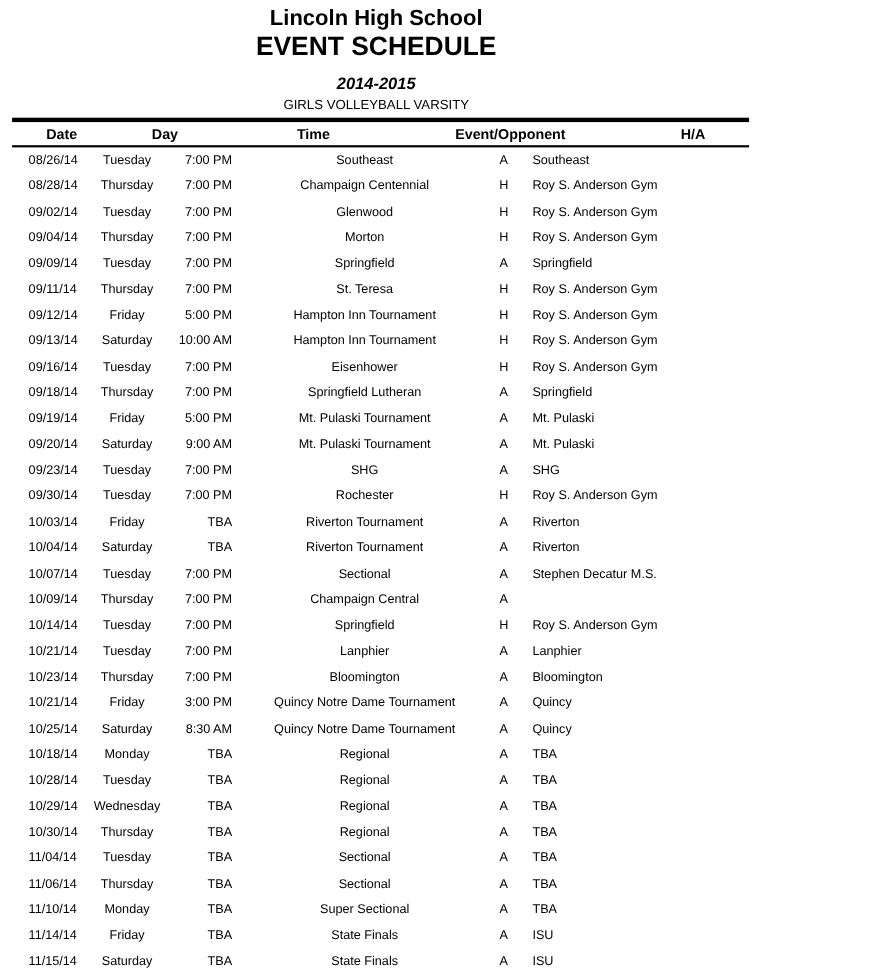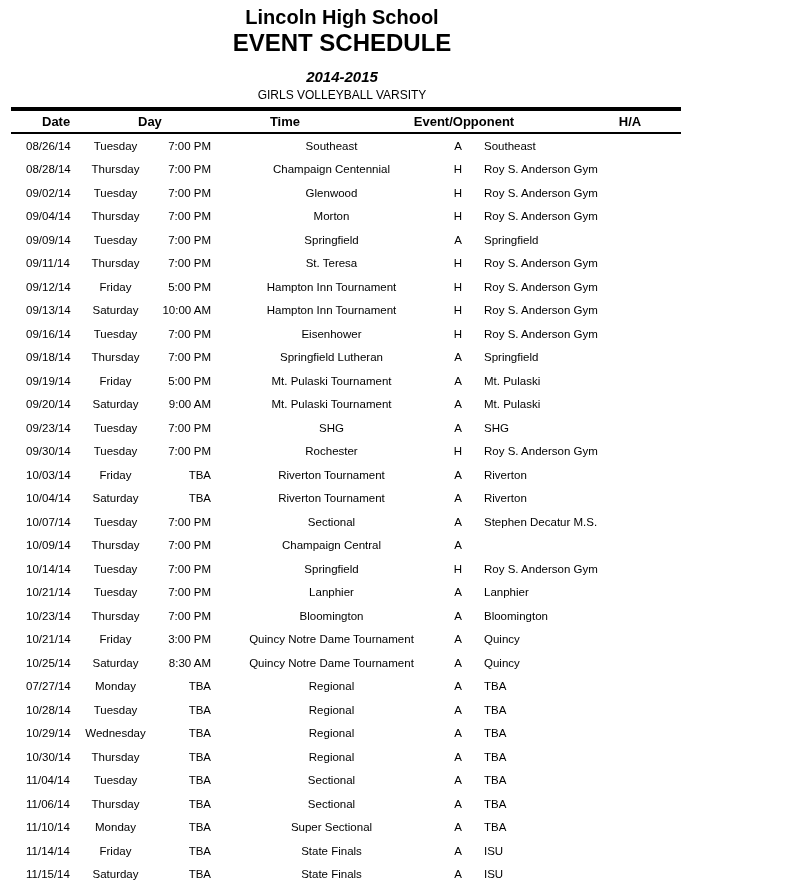--- a/index.html
+++ b/index.html
@@ -261,21 +261,21 @@
       </div>
       <div class="row trow">
         <div class="cell c-date">10/25/14</div>
         <div class="cell c-day">Saturday</div>
         <div class="cell c-time">8:30 AM</div>
         <div class="cell c-event">Quincy Notre Dame Tournament</div>
         <div class="cell c-ha">A</div>
         <div class="cell c-loc">Quincy</div>
       </div>
       <div class="row trow">
-        <div class="cell c-date">07/27/14</div>
+        <div class="cell c-date">10/18/14</div>
         <div class="cell c-day">Monday</div>
         <div class="cell c-time">TBA</div>
         <div class="cell c-event">Regional</div>
         <div class="cell c-ha">A</div>
         <div class="cell c-loc">TBA</div>
       </div>
       <div class="row trow">
         <div class="cell c-date">10/28/14</div>
         <div class="cell c-day">Tuesday</div>
         <div class="cell c-time">TBA</div>

